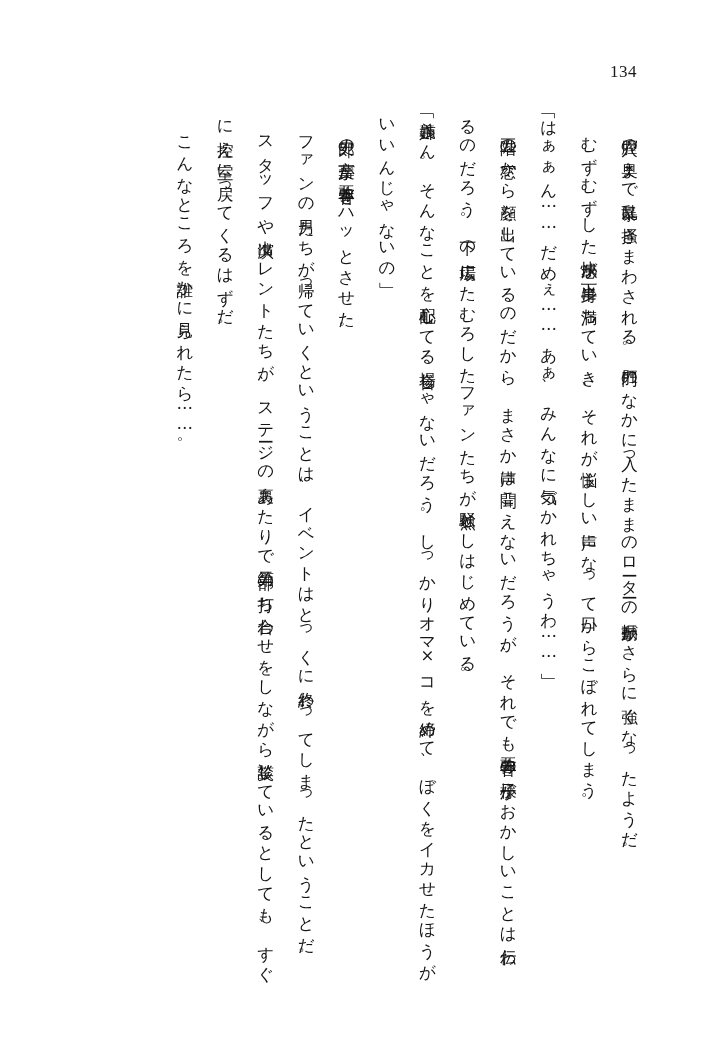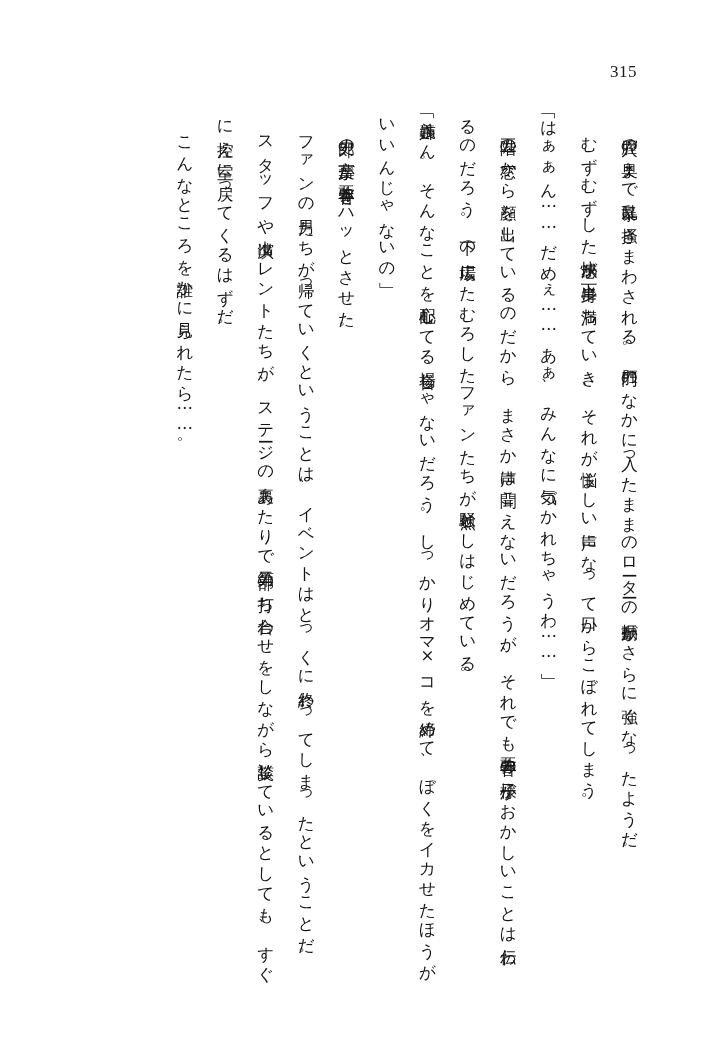--- a/index.html
+++ b/index.html
@@ -58,21 +58,21 @@
   }
   .vtext p.noindent {
     text-indent: 0;
   }
 </style>
 </head>
 <body>
 
 <div class="page">
 
-  <div class="page-number">315</div>
+  <div class="page-number">134</div>
 
   <div class="vtext">
     <p>膣穴の奥まで乱暴に掻きまわされる。肛門のなかに入ったままのローターの振動がさらに強くなったようだ。</p>
     <p>むずむずした快感が下半身に満ちていき、それが悩ましい声になって口からこぼれてしまう。</p>
     <p class="noindent">「はぁぁん……だめぇ……あぁ、みんなに気づかれちゃうわ……」</p>
     <p>五階の窓から顔を出しているのだから、まさか声は聞こえないだろうが、それでも亜弥香の様子がおかしいことは伝わるのだろう。下の広場にたむろしたファンたちが騒然としはじめている。</p>
     <p class="noindent">「義姉さん。そんなことを心配してる場合じゃないだろう。しっかりオマ×コを締めて、ぼくをイカせたほうがいいんじゃないの」</p>
     <p>史郎の言葉が亜弥香をハッとさせた。</p>
     <p>ファンの男たちが帰っていくということは、イベントはとっくに終わってしまったということだ。</p>
     <p>スタッフや出演タレントたちが、ステージの裏あたりで第二部の打ち合わせをしながら談笑しているとしても、すぐに控え室に戻ってくるはずだ。</p>

